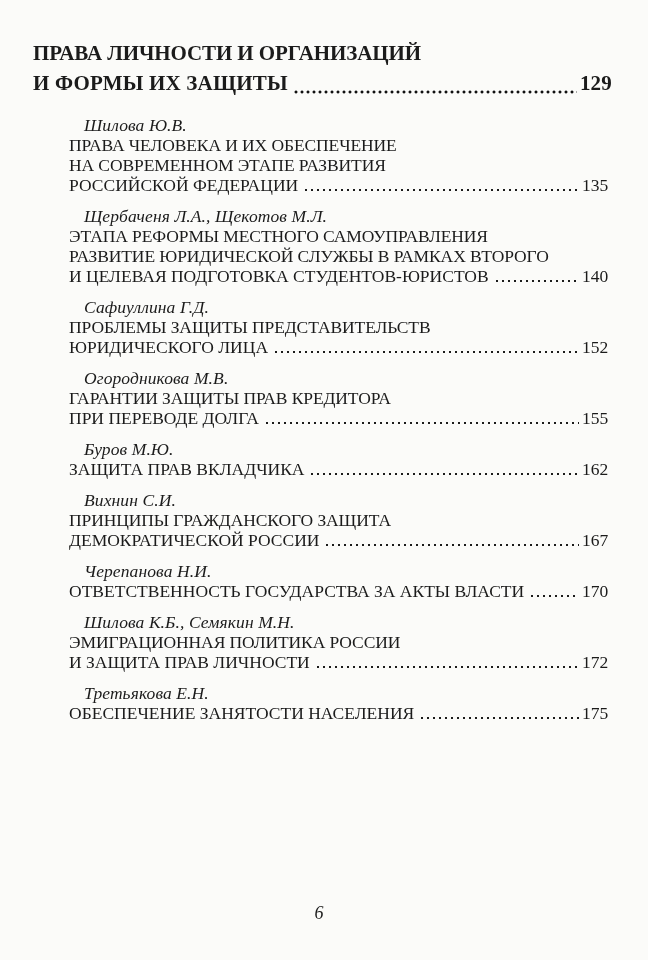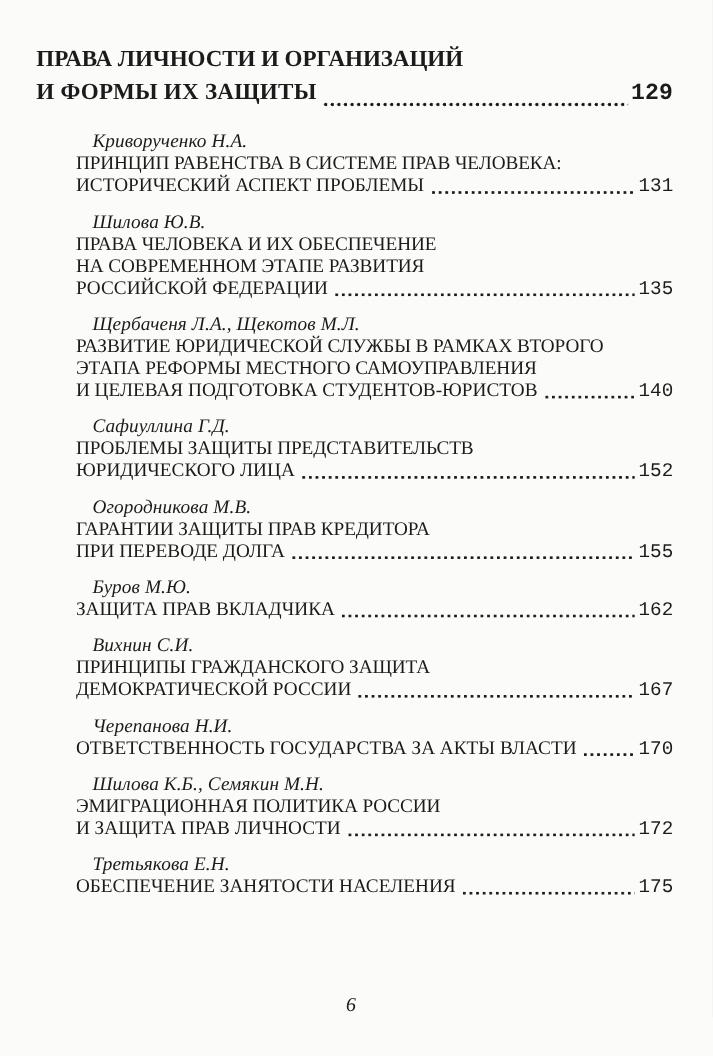--- a/index.html
+++ b/index.html
@@ -65,23 +65,21 @@
     background-size: 6px 4px;
     background-repeat: repeat-x;
     background-position: left bottom;
   }
   .section-header .leader {
     background-image: radial-gradient(circle at 2px 2px, #111 1.45px, rgba(0,0,0,0) 1.65px);
     margin-bottom: 4px;
   }
   .pagenum {
     white-space: nowrap;
-    text-align: right;
     min-width: 30px;
-    font-family: Liberation Mono, monospace;
   }
   
   .footer {
     position: absolute;
     left: 0;
     right: 10px;
     top: 903px;
     text-align: center;
     font-style: italic;
     font-size: 18px;
@@ -96,42 +94,33 @@
     <div class="title-line">ПРАВА ЛИЧНОСТИ И ОРГАНИЗАЦИЙ</div>
     <div class="header-leader-row">
       <span class="title-text">И ФОРМЫ ИХ ЗАЩИТЫ</span>
       <span class="leader"></span>
       <span class="pagenum">129</span>
     </div>
   </div>
 
   <div class="entries" id="entries">
       <div class="entry">
-        <div class="entry-authors">Криворученко Н.А.</div>
-        <div class="title-line">ПРИНЦИП РАВЕНСТВА В СИСТЕМЕ ПРАВ ЧЕЛОВЕКА:</div>
-        <div class="leader-row">
-          <span class="title-text">ИСТОРИЧЕСКИЙ АСПЕКТ ПРОБЛЕМЫ</span>
-          <span class="leader"></span>
-          <span class="pagenum">131</span>
-        </div>
-      </div>
-      <div class="entry">
         <div class="entry-authors">Шилова Ю.В.</div>
         <div class="title-line">ПРАВА ЧЕЛОВЕКА И ИХ ОБЕСПЕЧЕНИЕ</div>
         <div class="title-line">НА СОВРЕМЕННОМ ЭТАПЕ РАЗВИТИЯ</div>
         <div class="leader-row">
           <span class="title-text">РОССИЙСКОЙ ФЕДЕРАЦИИ</span>
           <span class="leader"></span>
           <span class="pagenum">135</span>
         </div>
       </div>
       <div class="entry">
         <div class="entry-authors">Щербаченя Л.А., Щекотов М.Л.</div>
+        <div class="title-line">ЭТАПА РЕФОРМЫ МЕСТНОГО САМОУПРАВЛЕНИЯ</div>
         <div class="title-line">РАЗВИТИЕ ЮРИДИЧЕСКОЙ СЛУЖБЫ В РАМКАХ ВТОРОГО</div>
-        <div class="title-line">ЭТАПА РЕФОРМЫ МЕСТНОГО САМОУПРАВЛЕНИЯ</div>
         <div class="leader-row">
           <span class="title-text">И ЦЕЛЕВАЯ ПОДГОТОВКА СТУДЕНТОВ-ЮРИСТОВ</span>
           <span class="leader"></span>
           <span class="pagenum">140</span>
         </div>
       </div>
       <div class="entry">
         <div class="entry-authors">Сафиуллина Г.Д.</div>
         <div class="title-line">ПРОБЛЕМЫ ЗАЩИТЫ ПРЕДСТАВИТЕЛЬСТВ</div>
         <div class="leader-row">

